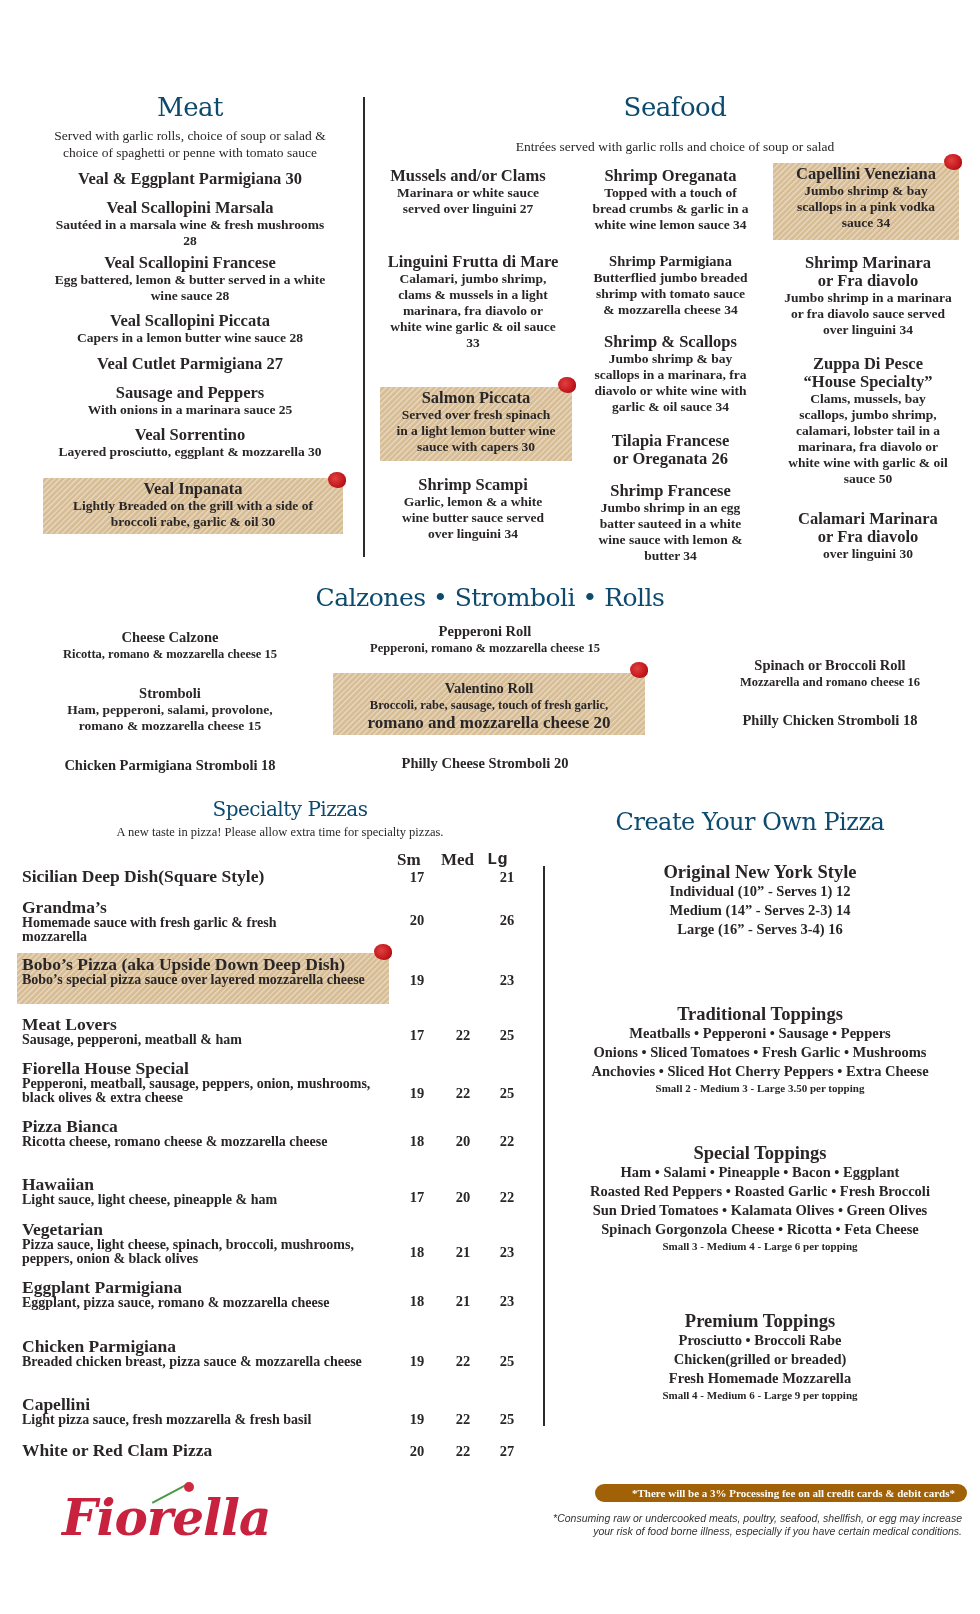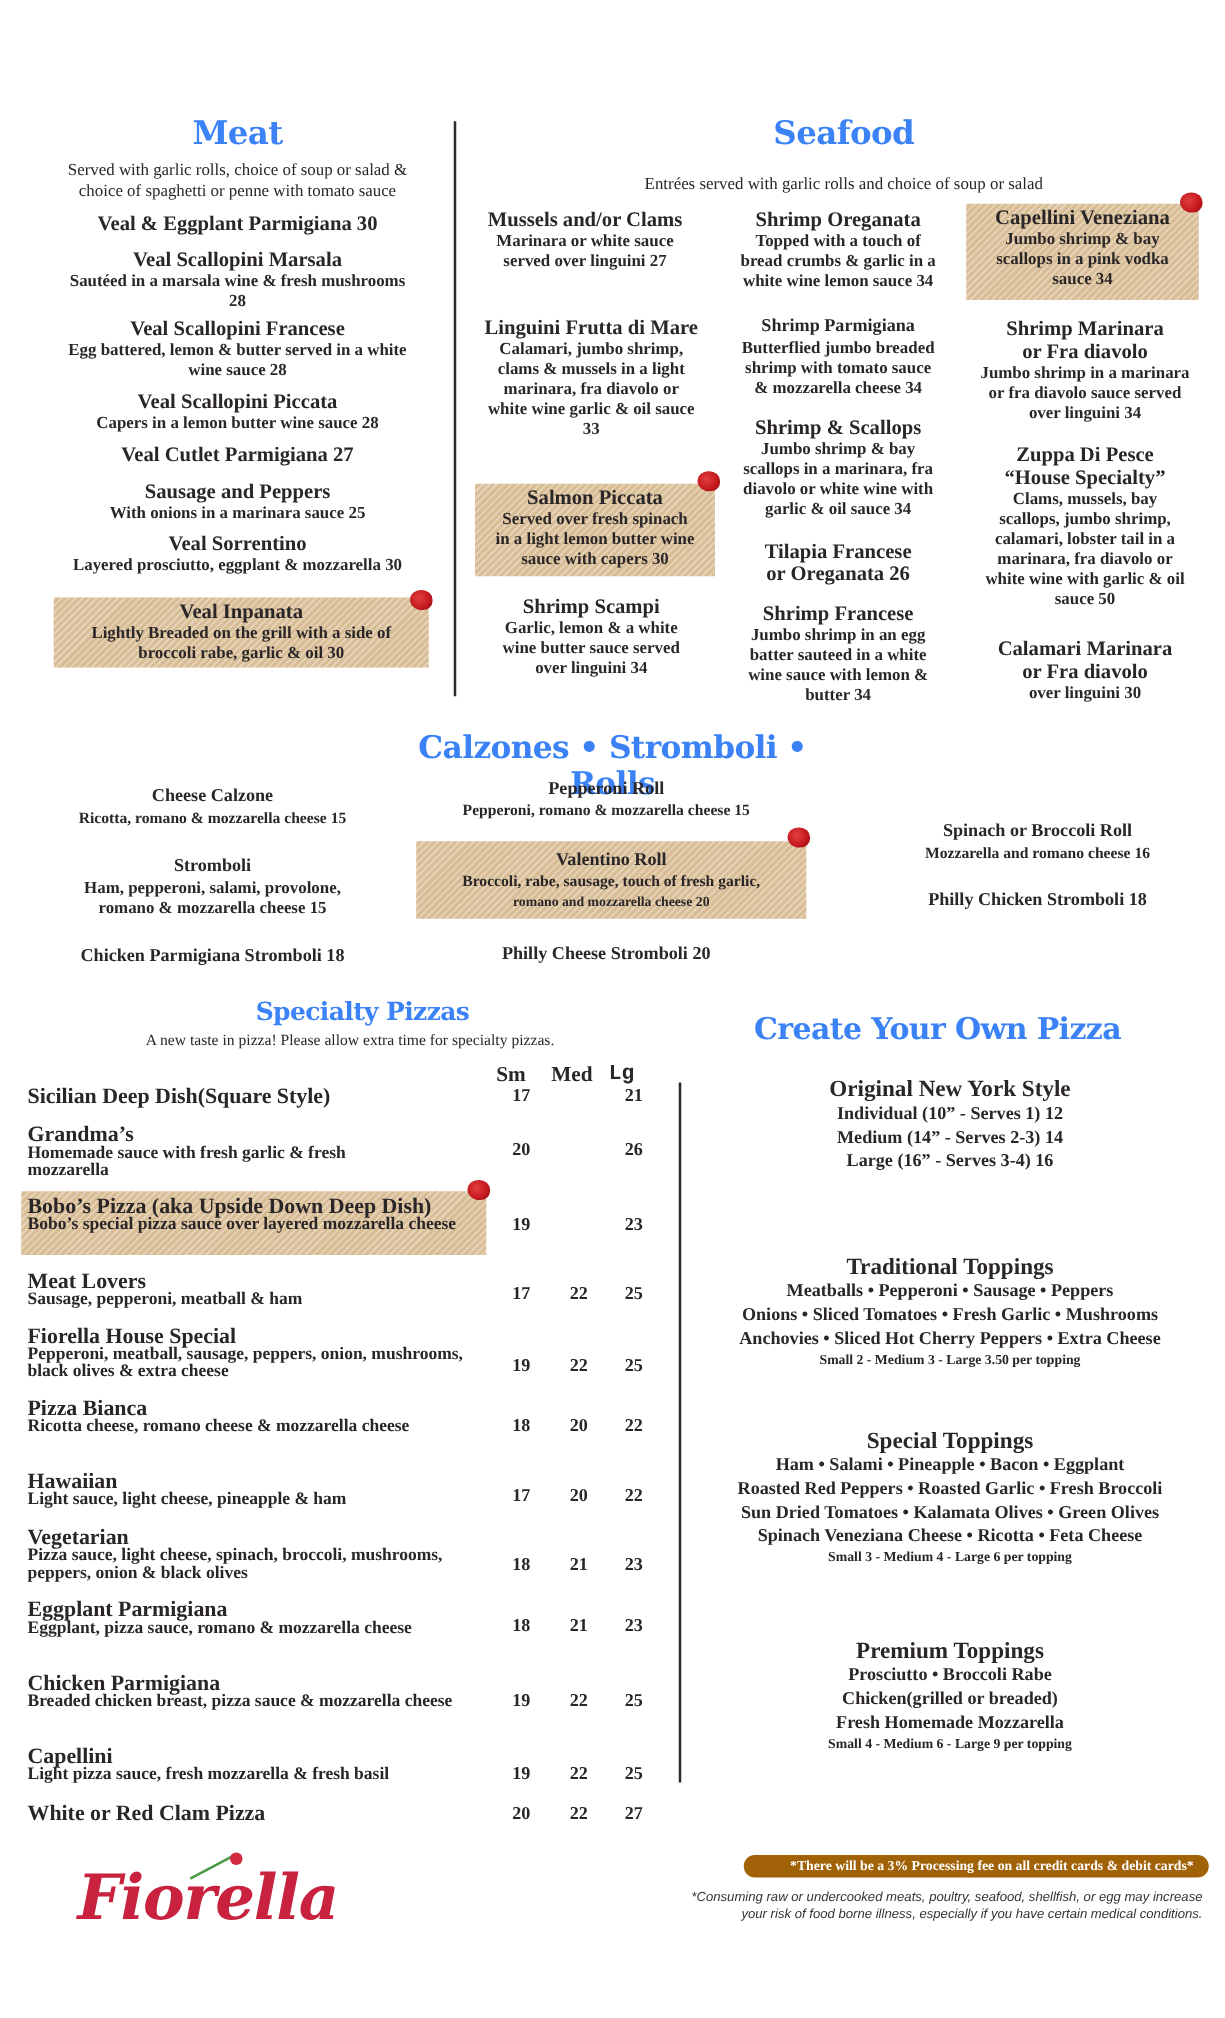--- a/index.html
+++ b/index.html
@@ -1,20 +1,20 @@
 <!DOCTYPE html>
 <html><head>
 <meta charset="utf-8">
 <style>
   * { box-sizing: border-box; margin: 0; padding: 0; }
   html, body { width: 980px; height: 1614px; background: #ffffff; }
   body { position: relative; overflow: hidden; font-family: "Liberation Serif", "DejaVu Serif", serif; color: #231f20; }
 
   .abs { position: absolute; }
-  .green-title { color: #3b82f6; font-family: "DejaVu Serif", "Liberation Serif", serif; font-weight: bold; letter-spacing: -0.5px; text-align: center; }
+  .green-title { color: #0c4a6e; font-family: "DejaVu Serif", "Liberation Serif", serif; font-weight: normal; letter-spacing: -0.5px; text-align: center; }
   .sec-note { font-size: 13.5px; text-align: center; color: #2a2628; line-height: 17px; }
 
   .item { position: absolute; text-align: center; }
   .item .name { font-weight: bold; font-size: 16.5px; line-height: 18px; color: #2a2627; }
   .item .desc { font-weight: bold; font-size: 13.5px; line-height: 16px; color: #2a2627; }
   .item .name.sm { font-size: 14.5px; }
 
   .hl {
     background-color: #dcc29c;
     background-image: repeating-linear-gradient(135deg, rgba(255,255,255,0.28) 0px, rgba(255,255,255,0.28) 1px, rgba(190,160,120,0.15) 2px, rgba(190,160,120,0.15) 4px);
@@ -194,21 +194,21 @@
 <div class="item" style="left:30px;top:756px;width:280px;">
   <div class="name sm">Chicken Parmigiana Stromboli  18</div>
 </div>
 <div class="item" style="left:330px;top:622px;width:310px;">
   <div class="name sm">Pepperoni Roll</div>
   <div class="desc" style="font-size:12.5px">Pepperoni, romano &amp; mozzarella cheese  15</div>
 </div>
 <div class="item hl" style="left:333px;top:673px;width:312px;height:62px;padding-top:6px;">
   <div class="name sm">Valentino Roll</div>
   <div class="desc" style="font-size:12.5px;line-height:17px">Broccoli, rabe, sausage, touch of fresh garlic,</div>
-  <div class="desc" style="font-size:11px;line-height:17px">romano and mozzarella cheese  20</div>
+  <div class="desc" style="font-size:17px;line-height:17px">romano and mozzarella cheese  20</div>
 </div>
 <div class="rose" style="left:630px;top:662px;"></div>
 <div class="item" style="left:330px;top:754px;width:310px;">
   <div class="name sm">Philly Cheese Stromboli  20</div>
 </div>
 <div class="item" style="left:700px;top:656px;width:260px;">
   <div class="name sm">Spinach or Broccoli Roll</div>
   <div class="desc" style="font-size:12.5px">Mozzarella and romano cheese  16</div>
 </div>
 <div class="item" style="left:700px;top:711px;width:260px;">
@@ -324,21 +324,21 @@
   <div class="l">Onions • Sliced Tomatoes • Fresh Garlic • Mushrooms</div>
   <div class="l">Anchovies • Sliced Hot Cherry Peppers • Extra Cheese</div>
   <div class="p">Small 2 - Medium 3 - Large 3.50 per topping</div>
 </div>
 
 <div class="cyo" style="top:1143px;">
   <div class="h">Special Toppings</div>
   <div class="l">Ham • Salami • Pineapple • Bacon • Eggplant</div>
   <div class="l">Roasted Red Peppers • Roasted Garlic • Fresh Broccoli</div>
   <div class="l">Sun Dried Tomatoes • Kalamata Olives • Green Olives</div>
-  <div class="l">Spinach  Veneziana Cheese • Ricotta • Feta Cheese</div>
+  <div class="l">Spinach  Gorgonzola Cheese • Ricotta • Feta Cheese</div>
   <div class="p">Small 3 - Medium 4 - Large 6 per topping</div>
 </div>
 
 <div class="cyo" style="top:1311px;">
   <div class="h">Premium Toppings</div>
   <div class="l">Prosciutto • Broccoli Rabe</div>
   <div class="l">Chicken(grilled or breaded)</div>
   <div class="l">Fresh Homemade Mozzarella</div>
   <div class="p">Small 4 - Medium 6 - Large 9 per topping</div>
 </div>

